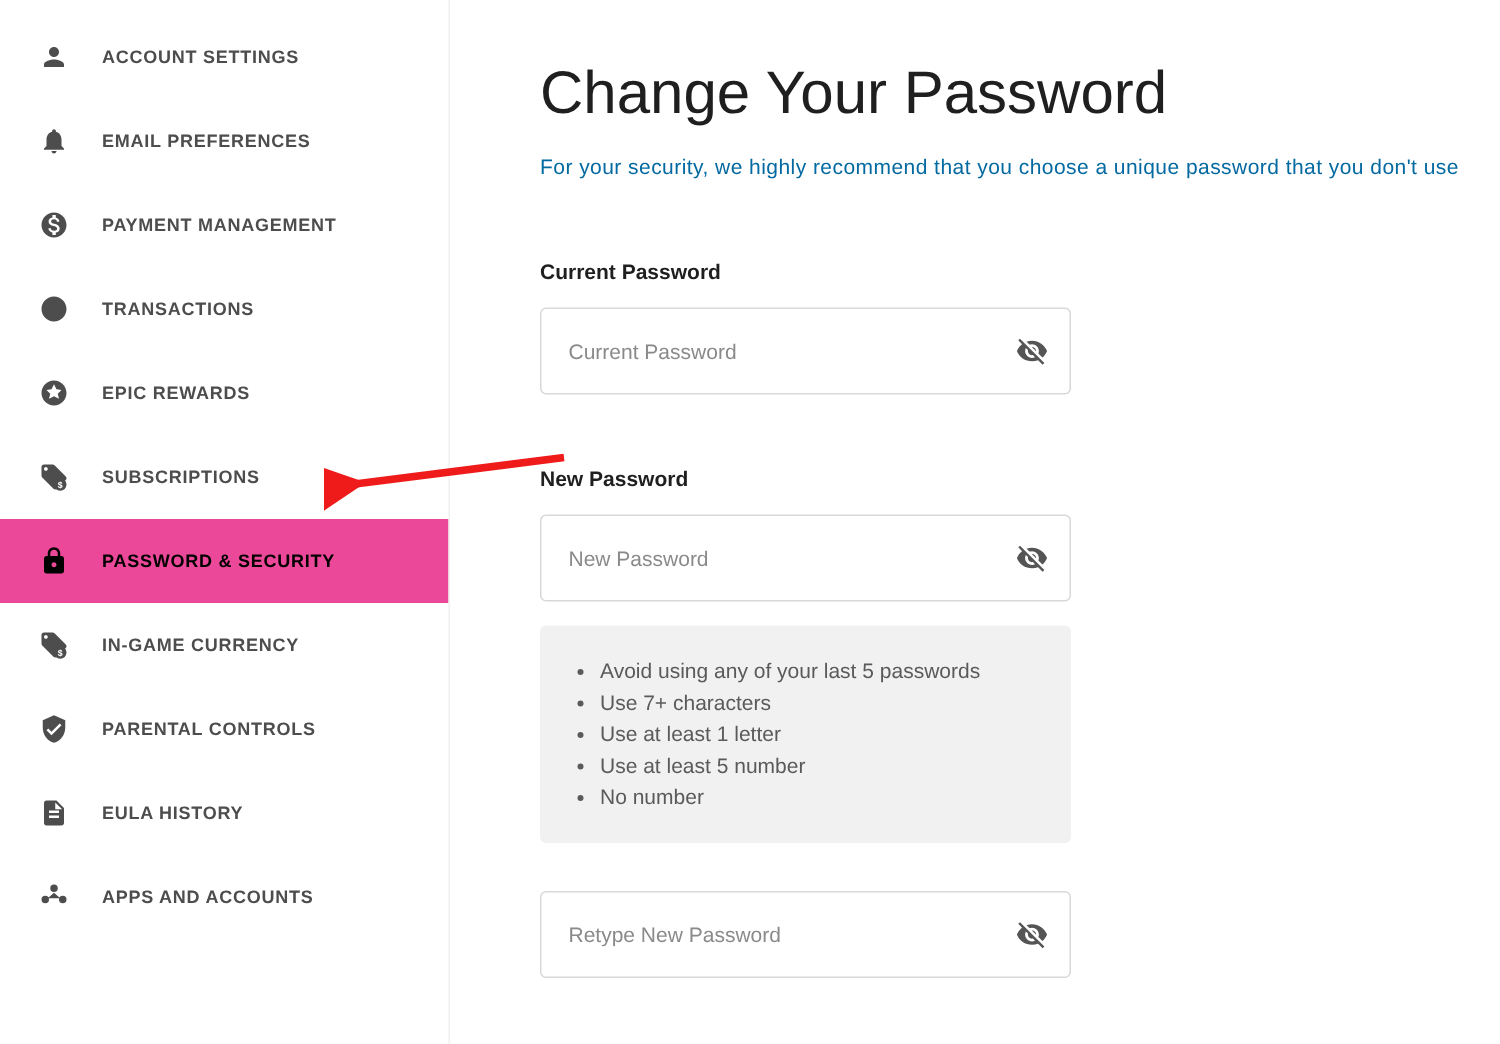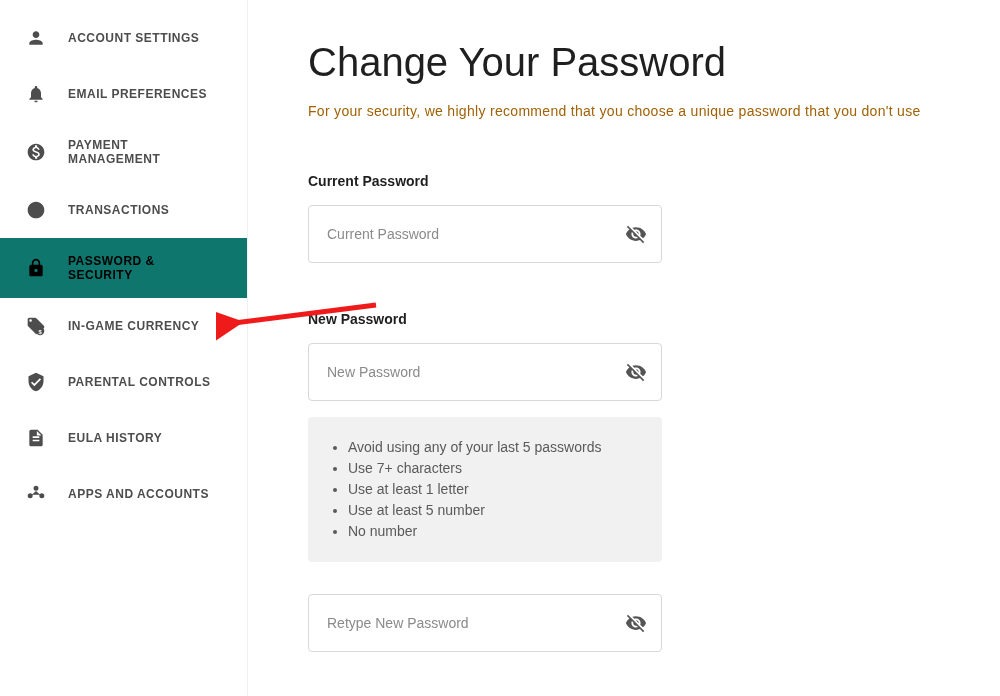--- a/index.html
+++ b/index.html
@@ -6,34 +6,34 @@
     body {
       font-family: -apple-system, BlinkMacSystemFont, 'Segoe UI', Arial, sans-serif;
       background: #fff;
       overflow: hidden;
       width: 1000px;
       height: 696px;
       position: relative;
     }
     .container { display: flex; height: 100%; }
     .sidebar {
-      width: 248px;
+      width: 300px;
       background: #fff;
       border-right: 1px solid #f0f0f0;
       padding-top: 10px;
       overflow-y: auto;
     }
     .sidebar-item {
       display: flex;
       align-items: center;
       padding: 16px 24px;
       cursor: pointer;
     }
     .sidebar-item.active {
-      background: #0f766e;
+      background: #ec4899;
     }
     .sidebar-item .icon {
       width: 24px;
       height: 24px;
       display: flex;
       align-items: center;
       justify-content: center;
       margin-right: 20px;
       flex-shrink: 0;
     }
@@ -52,21 +52,21 @@
       overflow: hidden;
     }
     .page-title {
       font-size: 40px;
       font-weight: 500;
       color: #1f1f1f;
       margin-bottom: 18px;
     }
     .page-subtitle {
       font-size: 14px;
-      color: #a16207;
+      color: #0369a1;
       letter-spacing: 0.3px;
       margin-bottom: 54px;
       white-space: nowrap;
     }
     .field-label {
       font-size: 14px;
       font-weight: 700;
       color: #1f1f1f;
       margin-bottom: 16px;
     }
@@ -174,21 +174,39 @@
 
     <div class="sidebar-item">
       <span class="icon">
         <svg viewBox="0 0 24 24" width="20" height="20">
             <path d="M11.99 2C6.47 2 2 6.48 2 12s4.47 10 9.99 10C17.52 22 22 17.52 22 12S17.52 2 11.99 2zM12.5 7H11v6l5.25 3.15.75-1.23-4.5-2.67V7z"></path>
           </svg>
       </span>
       <span class="label">TRANSACTIONS</span>
     </div>
 
-
+    <div class="sidebar-item">
+      <span class="icon">
+        <svg viewBox="0 0 24 24" width="20" height="20">
+            <path d="M12 2C6.48 2 2 6.48 2 12s4.48 10 10 10 10-4.48 10-10S17.52 2 12 2zm0 3l2 4 4 .5-3 3 1 4-4-2-4 2 1-4-3-3 4-.5 2-4z"></path>
+          </svg>
+      </span>
+      <span class="label">EPIC REWARDS</span>
+    </div>
+
+    <div class="sidebar-item">
+      <span class="icon">
+        <svg viewBox="0 0 24 24" width="20" height="20">
+            <path d="M21.41 11.58l-9-9C12.05 2.22 11.55 2 11 2H4c-1.1 0-2 .9-2 2v7c0 .55.22 1.05.59 1.42l9 9c.36.36.86.58 1.41.58s1.05-.22 1.41-.59l7-7c.37-.36.59-.86.59-1.41s-.23-1.06-.59-1.42zM5.5 7C4.67 7 4 6.33 4 5.5S4.67 4 5.5 4 7 4.67 7 5.5 6.33 7 5.5 7z"></path>
+            <circle cx="17" cy="18" r="5" fill="#4d4d4d"></circle>
+            <text x="17" y="21" font-size="7" fill="#fff" text-anchor="middle" font-weight="bold">$</text>
+          </svg>
+      </span>
+      <span class="label">SUBSCRIPTIONS</span>
+    </div>
 
     <div class="sidebar-item active">
       <span class="icon">
         <svg viewBox="0 0 24 24" width="20" height="20">
             <path d="M18 8h-1V6c0-2.76-2.24-5-5-5S7 3.24 7 6v2H6c-1.1 0-2 .9-2 2v10c0 1.1.9 2 2 2h12c1.1 0 2-.9 2-2V10c0-1.1-.9-2-2-2zm-6 9c-1.1 0-2-.9-2-2s.9-2 2-2 2 .9 2 2-.9 2-2 2zM9 8V6c0-1.66 1.34-3 3-3s3 1.34 3 3v2H9z"></path>
           </svg>
       </span>
       <span class="label">PASSWORD &amp; SECURITY</span>
     </div>
 

